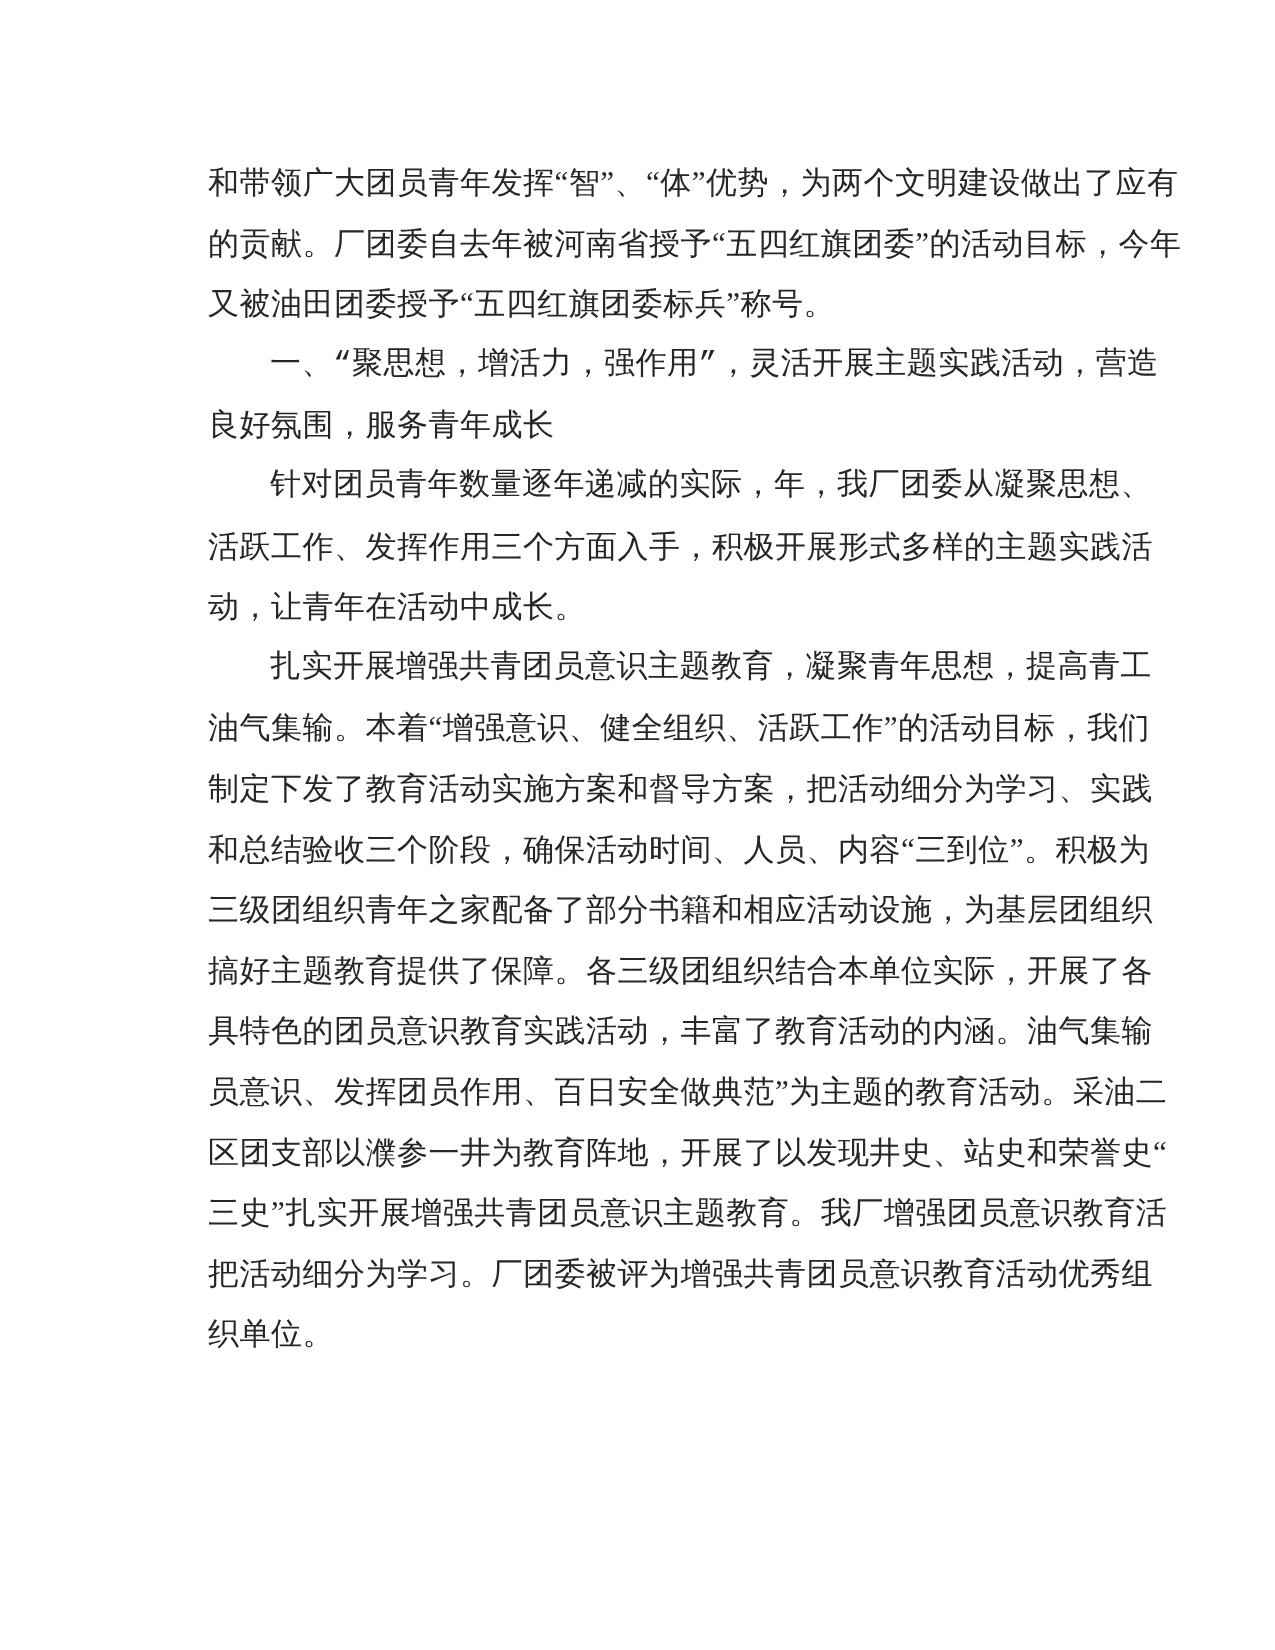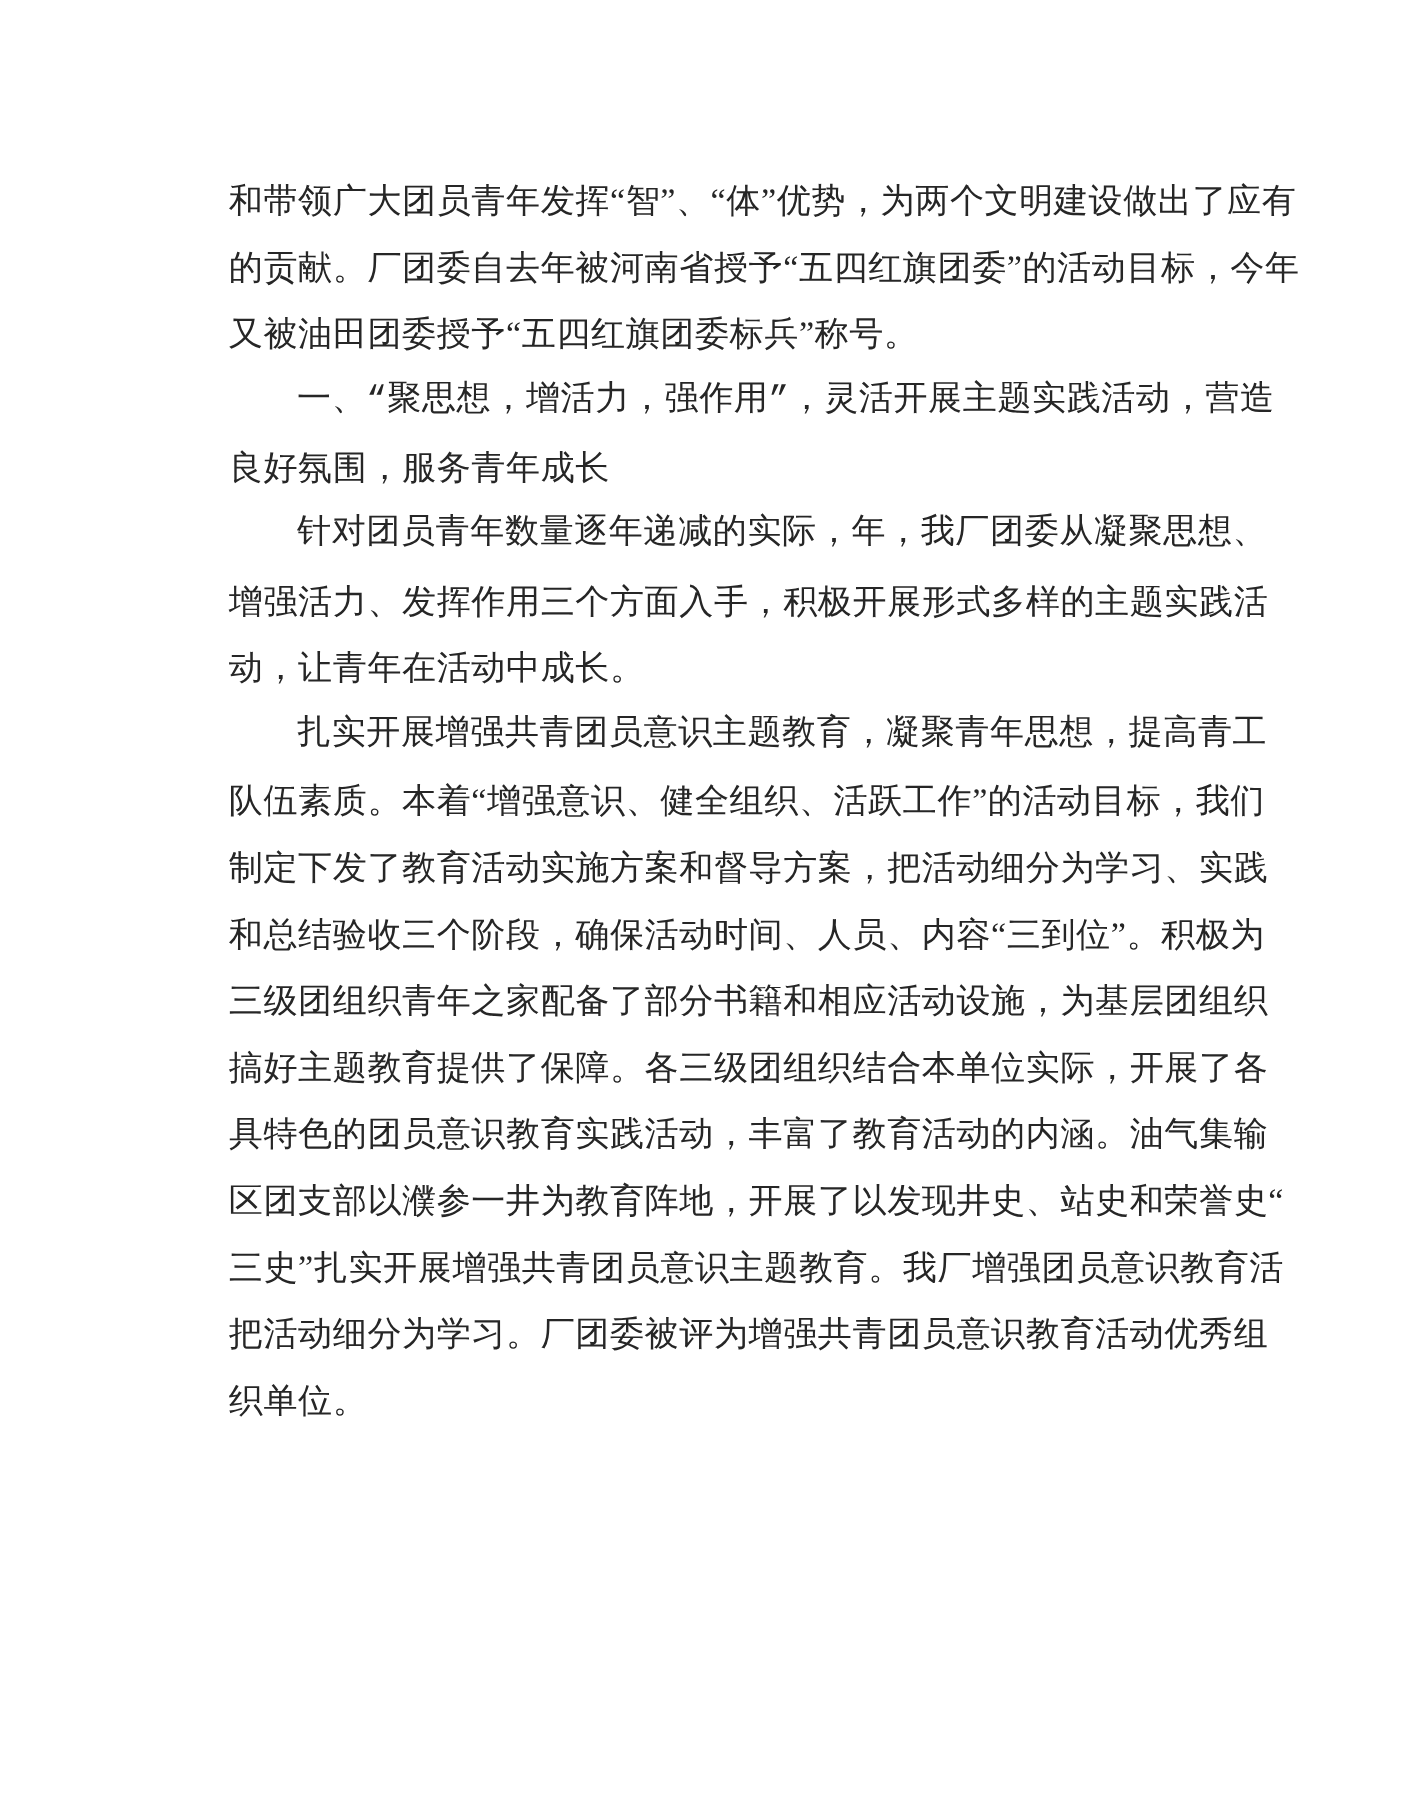--- a/index.html
+++ b/index.html
@@ -40,27 +40,28 @@
 <body>
 
 <div class="page">
   <div class="text-block" id="lines-container">
       <div class="line">和带领广大团员青年发挥“智”、“体”优势，为两个文明建设做出了应有</div>
       <div class="line">的贡献。厂团委自去年被河南省授予“五四红旗团委”的活动目标，今年</div>
       <div class="line">又被油田团委授予“五四红旗团委标兵”称号。</div>
       <div class="line indent">一、“聚思想，增活力，强作用”，灵活开展主题实践活动，营造</div>
       <div class="line">良好氛围，服务青年成长</div>
       <div class="line indent">针对团员青年数量逐年递减的实际，年，我厂团委从凝聚思想、</div>
-      <div class="line">增强活力、发挥作用三个方面入手，积极开展形式多样的主题实践活</div>
+      <div class="line">活跃工作、发挥作用三个方面入手，积极开展形式多样的主题实践活</div>
       <div class="line">动，让青年在活动中成长。</div>
       <div class="line indent">扎实开展增强共青团员意识主题教育，凝聚青年思想，提高青工</div>
-      <div class="line">队伍素质。本着“增强意识、健全组织、活跃工作”的活动目标，我们</div>
+      <div class="line">油气集输。本着“增强意识、健全组织、活跃工作”的活动目标，我们</div>
       <div class="line">制定下发了教育活动实施方案和督导方案，把活动细分为学习、实践</div>
       <div class="line">和总结验收三个阶段，确保活动时间、人员、内容“三到位”。积极为</div>
       <div class="line">三级团组织青年之家配备了部分书籍和相应活动设施，为基层团组织</div>
       <div class="line">搞好主题教育提供了保障。各三级团组织结合本单位实际，开展了各</div>
       <div class="line">具特色的团员意识教育实践活动，丰富了教育活动的内涵。油气集输</div>
+      <div class="line">员意识、发挥团员作用、百日安全做典范”为主题的教育活动。采油二</div>
       <div class="line">区团支部以濮参一井为教育阵地，开展了以发现井史、站史和荣誉史“</div>
       <div class="line">三史”扎实开展增强共青团员意识主题教育。我厂增强团员意识教育活</div>
       <div class="line">把活动细分为学习。厂团委被评为增强共青团员意识教育活动优秀组</div>
       <div class="line">织单位。</div>
     </div>
 </div>
 
 </body></html>

